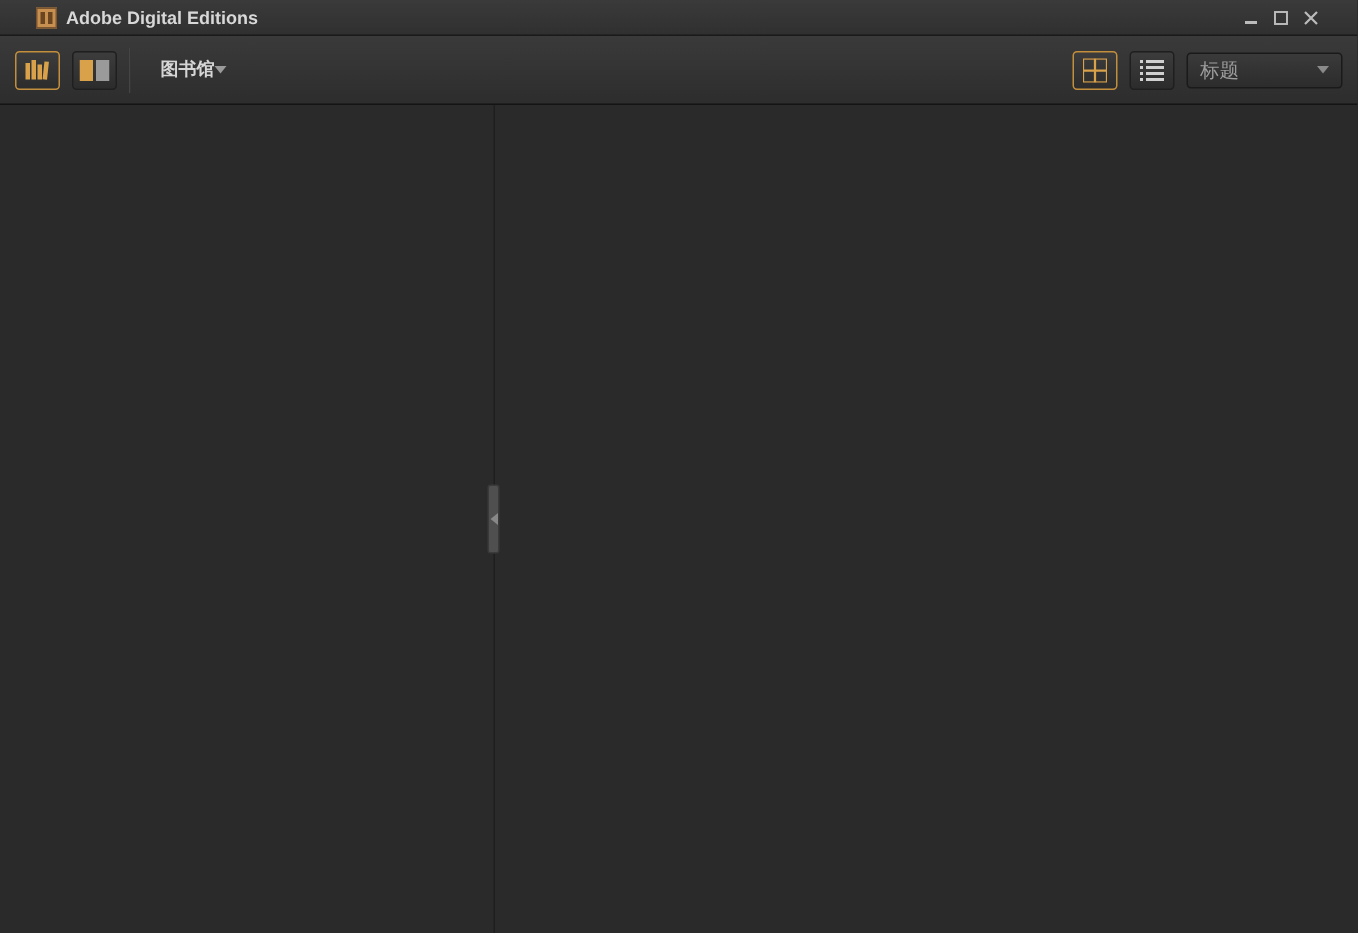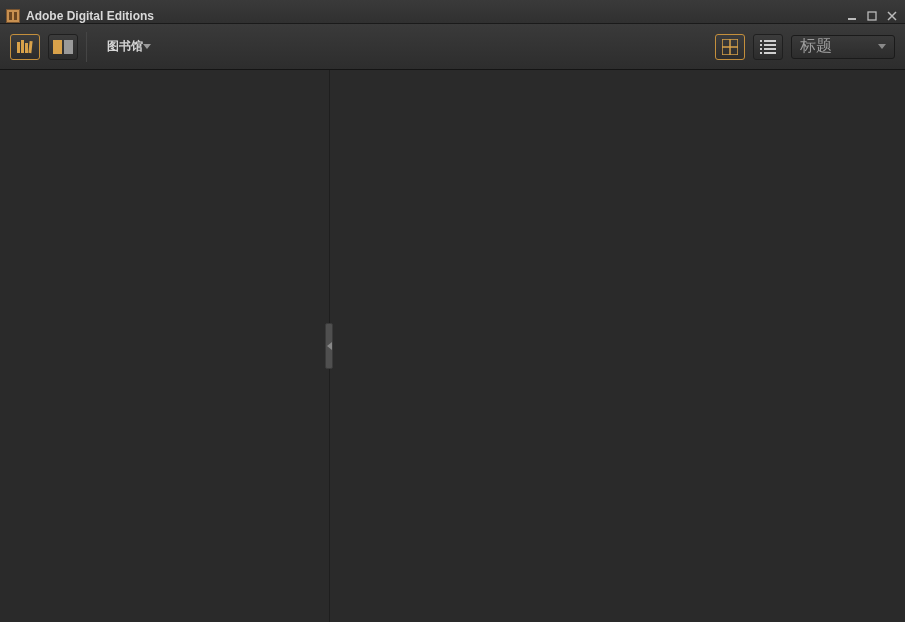--- a/index.html
+++ b/index.html
@@ -16,22 +16,22 @@
       overflow: hidden;
       display: flex;
       flex-direction: column;
     }
     
     .titlebar {
       height: 24px;
       background: linear-gradient(to bottom, #3a3a3a 0%, #303030 100%);
       border-bottom: 1px solid #1a1a1a;
       display: flex;
-      align-items: flex-end;
-      padding: 0 6px;
+      align-items: center;
+      padding: 0 24px;
     }
     .titlebar .app-icon {
       width: 14px;
       height: 14px;
       background: #c89050;
       border: 1px solid #7a5530;
       margin-right: 6px;
       position: relative;
     }
     .titlebar .app-icon::before {
@@ -146,21 +146,21 @@
       border: 1px solid #1a1a1a;
       border-radius: 3px;
       display: flex;
       align-items: center;
       padding: 0 8px;
       cursor: pointer;
       position: relative;
     }
     .sort-select .sel-label {
       color: #9e9e9e;
-      font-size: 16px;
+      font-size: 13px;
       flex: 1;
     }
     .sort-select .chev {
       width: 0;
       height: 0;
       border-left: 4px solid transparent;
       border-right: 4px solid transparent;
       border-top: 5px solid #8a8a8a;
     }
 

